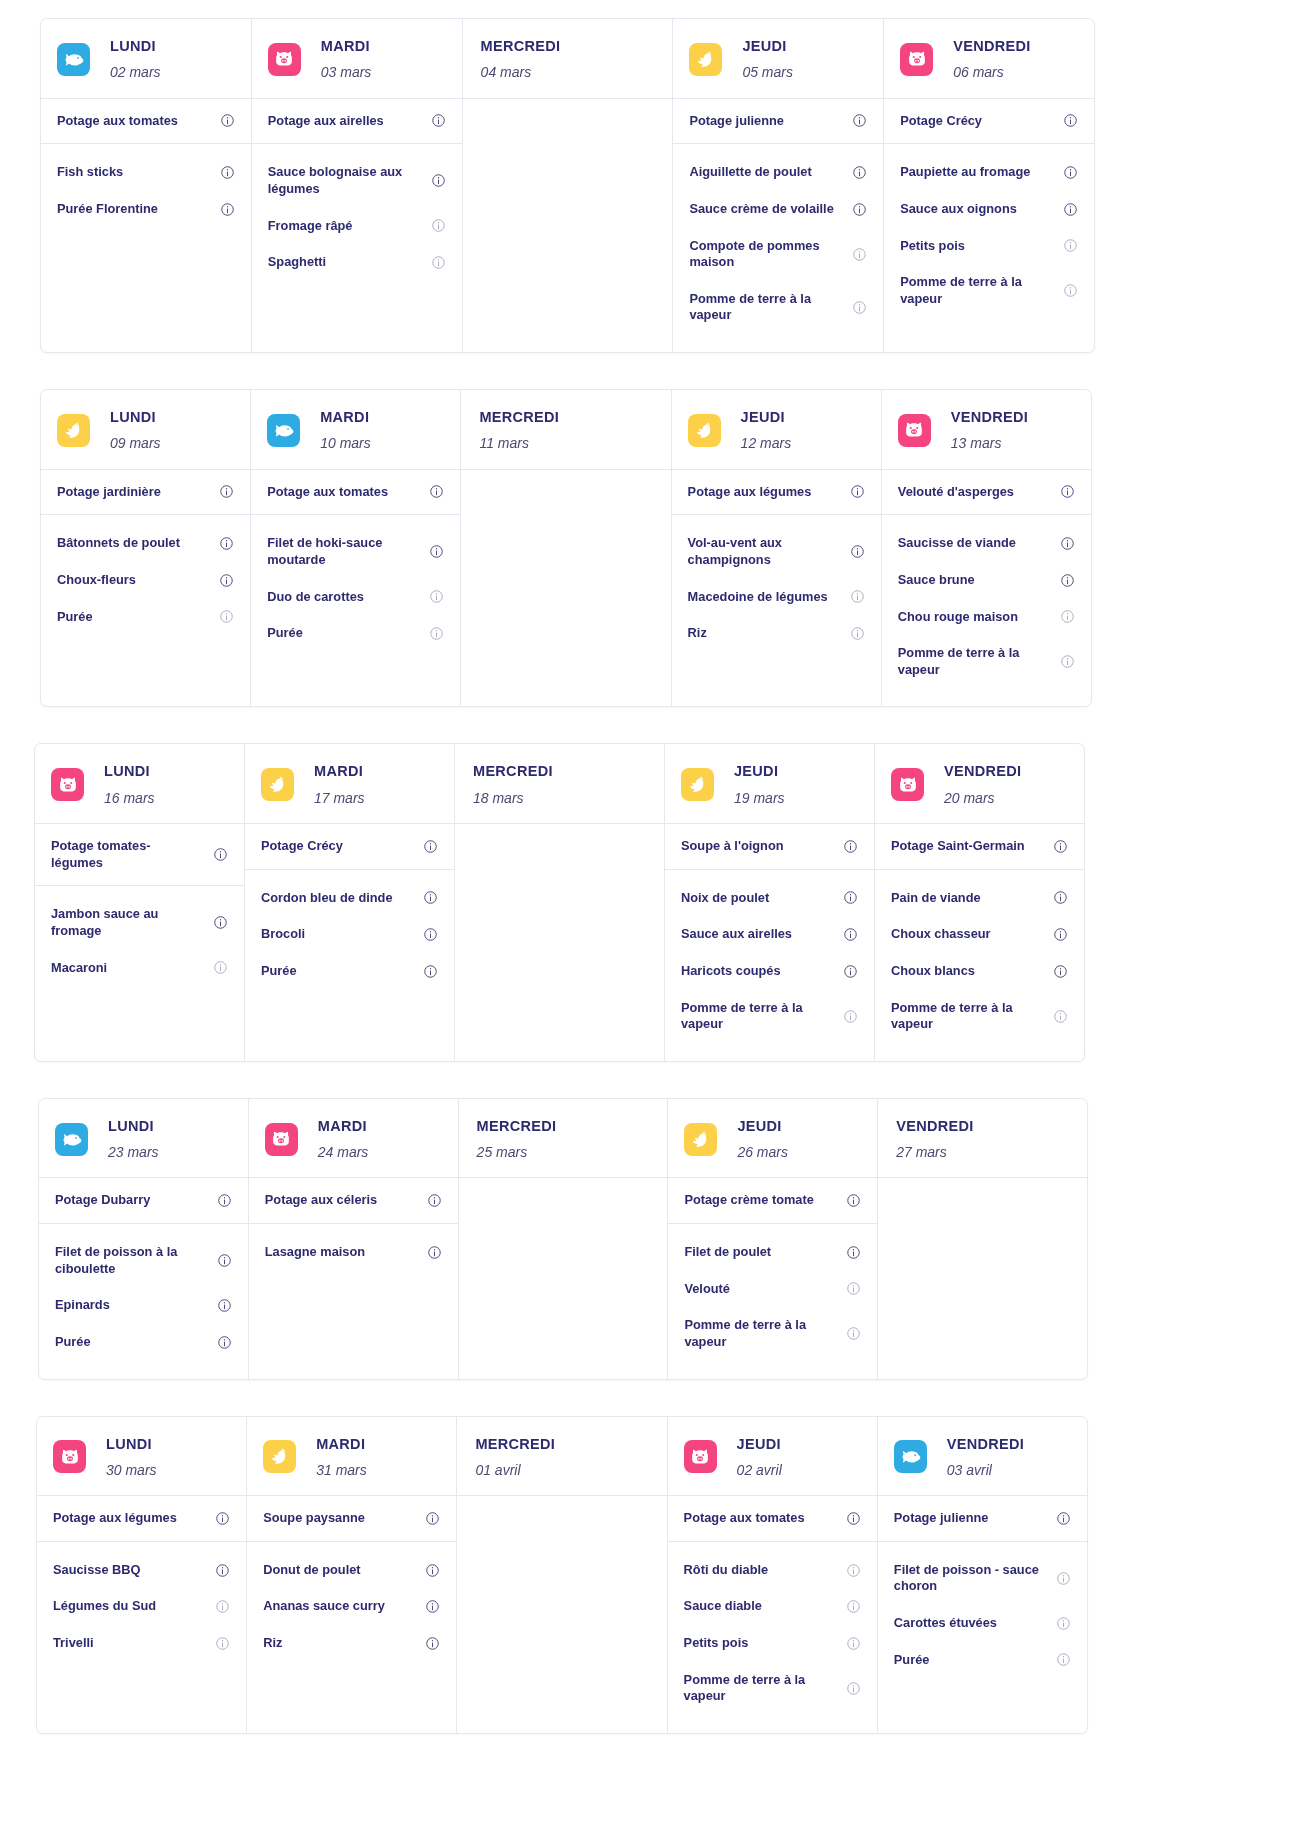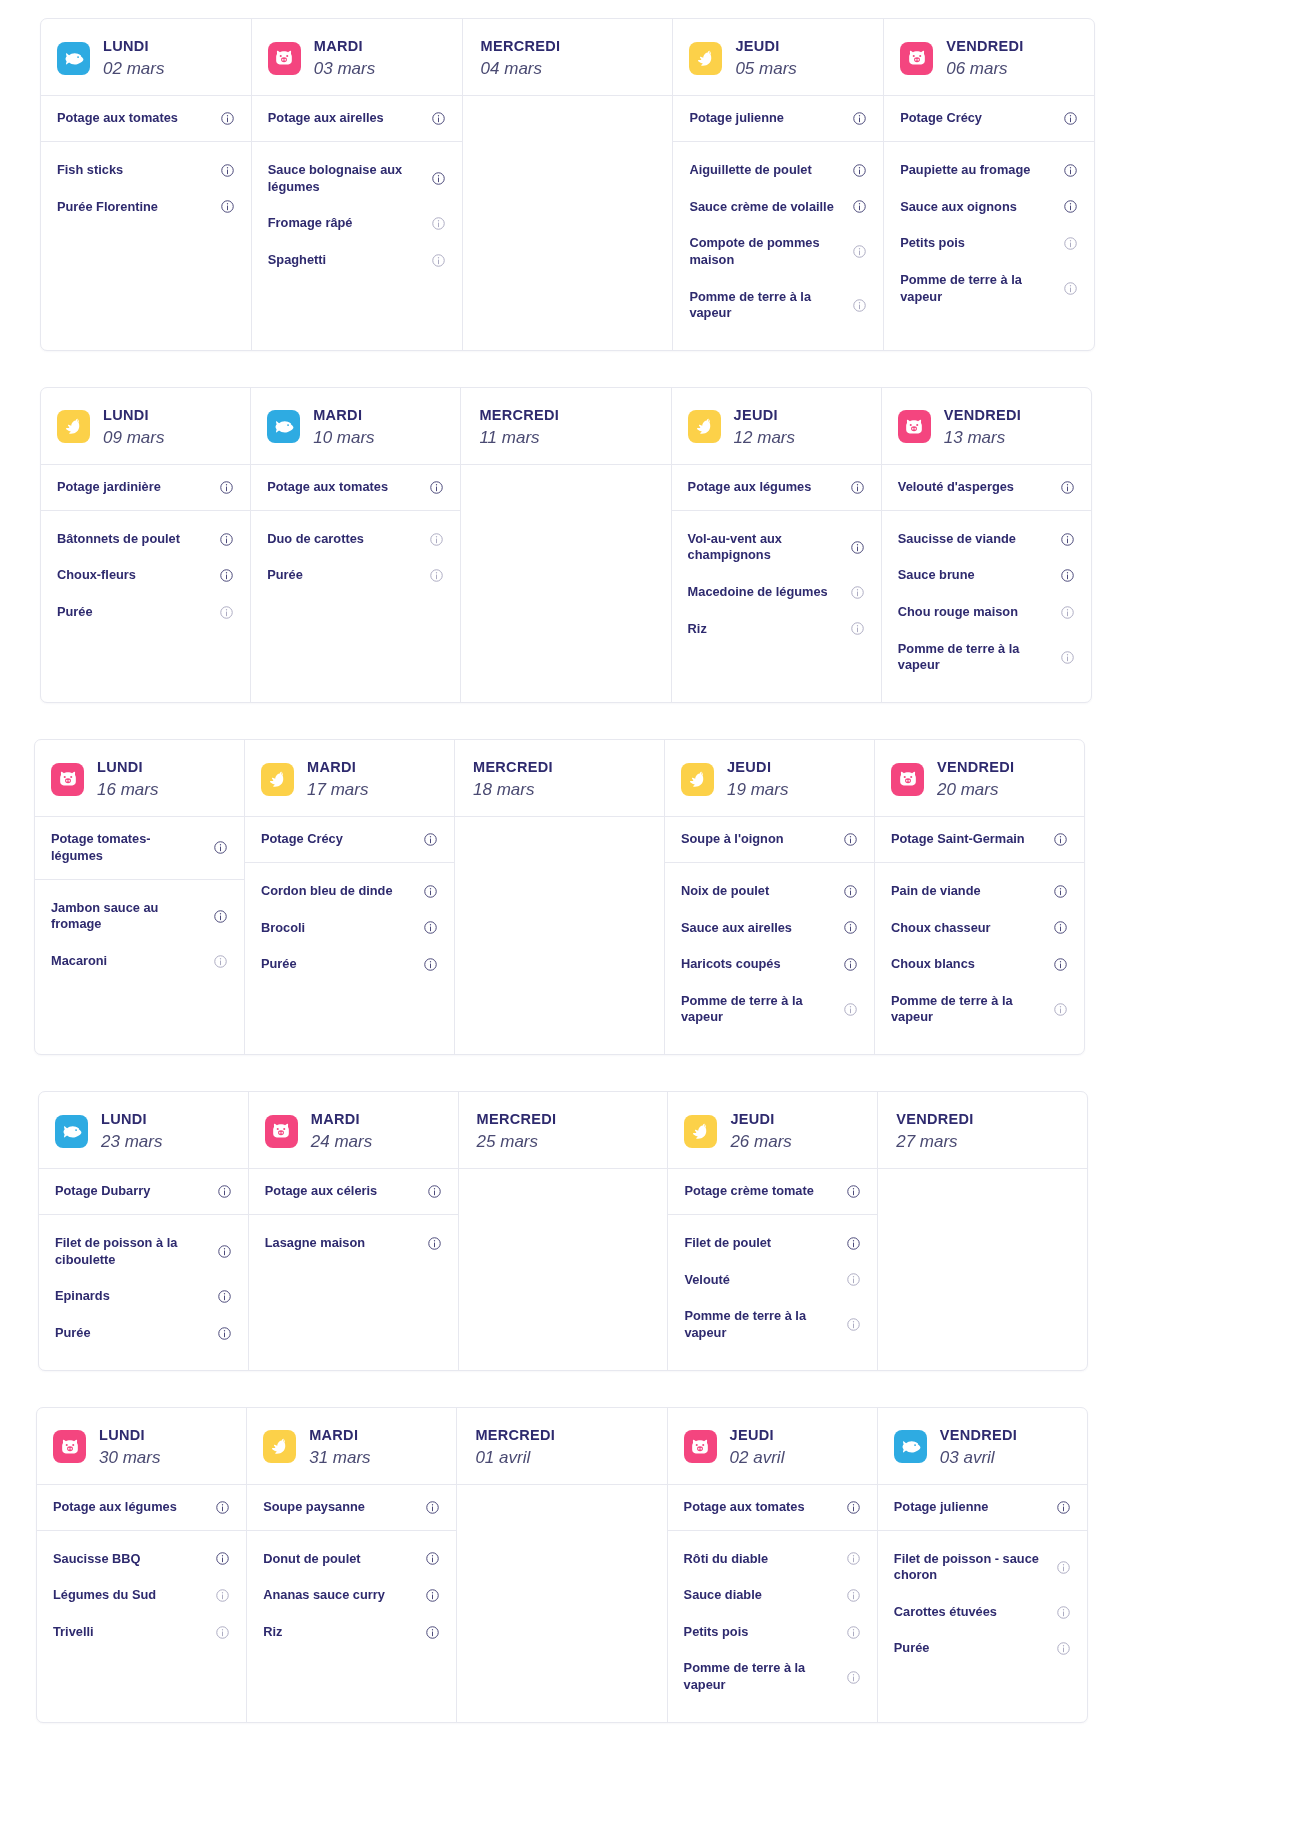--- a/index.html
+++ b/index.html
@@ -41,21 +41,21 @@
     display: flex;
     flex-direction: column;
     box-sizing: border-box;
   }
   .day:last-child { border-right: none; }
 
   
   .day-head {
     display: flex;
     align-items: center;
-    gap: 13px;
+    gap: 20px;
     padding: 18px 16px 16px 16px;
     border-bottom: 1px solid #e7e8ef;
     min-height: 42px;
     box-sizing: border-box;
   }
   .day-head.no-icon { padding-left: 16px; }
 
   .day-icon {
     width: 33px;
     height: 33px;
@@ -74,24 +74,24 @@
   }
   .day-head.no-icon .day-titles { margin-left: 2px; }
   .day-name {
     font-size: 14.5px;
     font-weight: bold;
     letter-spacing: 0.3px;
     color: #2e2a6e;
     text-transform: uppercase;
   }
   .day-date {
-    font-size: 17px;
+    font-size: 14px;
     font-style: italic;
     color: #4a4a72;
-    margin-top: 3px;
+    margin-top: 9px;
   }
 
   
   .soup {
     border-bottom: 1px solid #e7e8ef;
     padding: 0;
   }
   .items {
     padding: 10px 0 18px 0;
     flex: 1 1 auto;
@@ -471,20 +471,30 @@
               <svg width="15" height="15" viewBox="0 0 24 24" fill="none" stroke="#4c4a7a" stroke-width="1.6">
                 <circle cx="12" cy="12" r="9.2"></circle>
                 <circle cx="12" cy="7.6" r="1.05" fill="#4c4a7a" stroke="none"></circle>
                 <path d="M12 11.2v6" stroke-linecap="round"></path>
               </svg>
             </span>
           </div>
         </div>
         <div class="items">
           <div class="item">
+            <span class="item-label">Filet de hoki-sauce moutarde</span>
+            <span class="info-icon">
+              <svg width="15" height="15" viewBox="0 0 24 24" fill="none" stroke="#4c4a7a" stroke-width="1.6">
+                <circle cx="12" cy="12" r="9.2"></circle>
+                <circle cx="12" cy="7.6" r="1.05" fill="#4c4a7a" stroke="none"></circle>
+                <path d="M12 11.2v6" stroke-linecap="round"></path>
+              </svg>
+            </span>
+          </div>
+          <div class="item">
             <span class="item-label">Duo de carottes</span>
             <span class="info-icon dim">
               <svg width="15" height="15" viewBox="0 0 24 24" fill="none" stroke="#4c4a7a" stroke-width="1.6">
                 <circle cx="12" cy="12" r="9.2"></circle>
                 <circle cx="12" cy="7.6" r="1.05" fill="#4c4a7a" stroke="none"></circle>
                 <path d="M12 11.2v6" stroke-linecap="round"></path>
               </svg>
             </span>
           </div>
           <div class="item">

